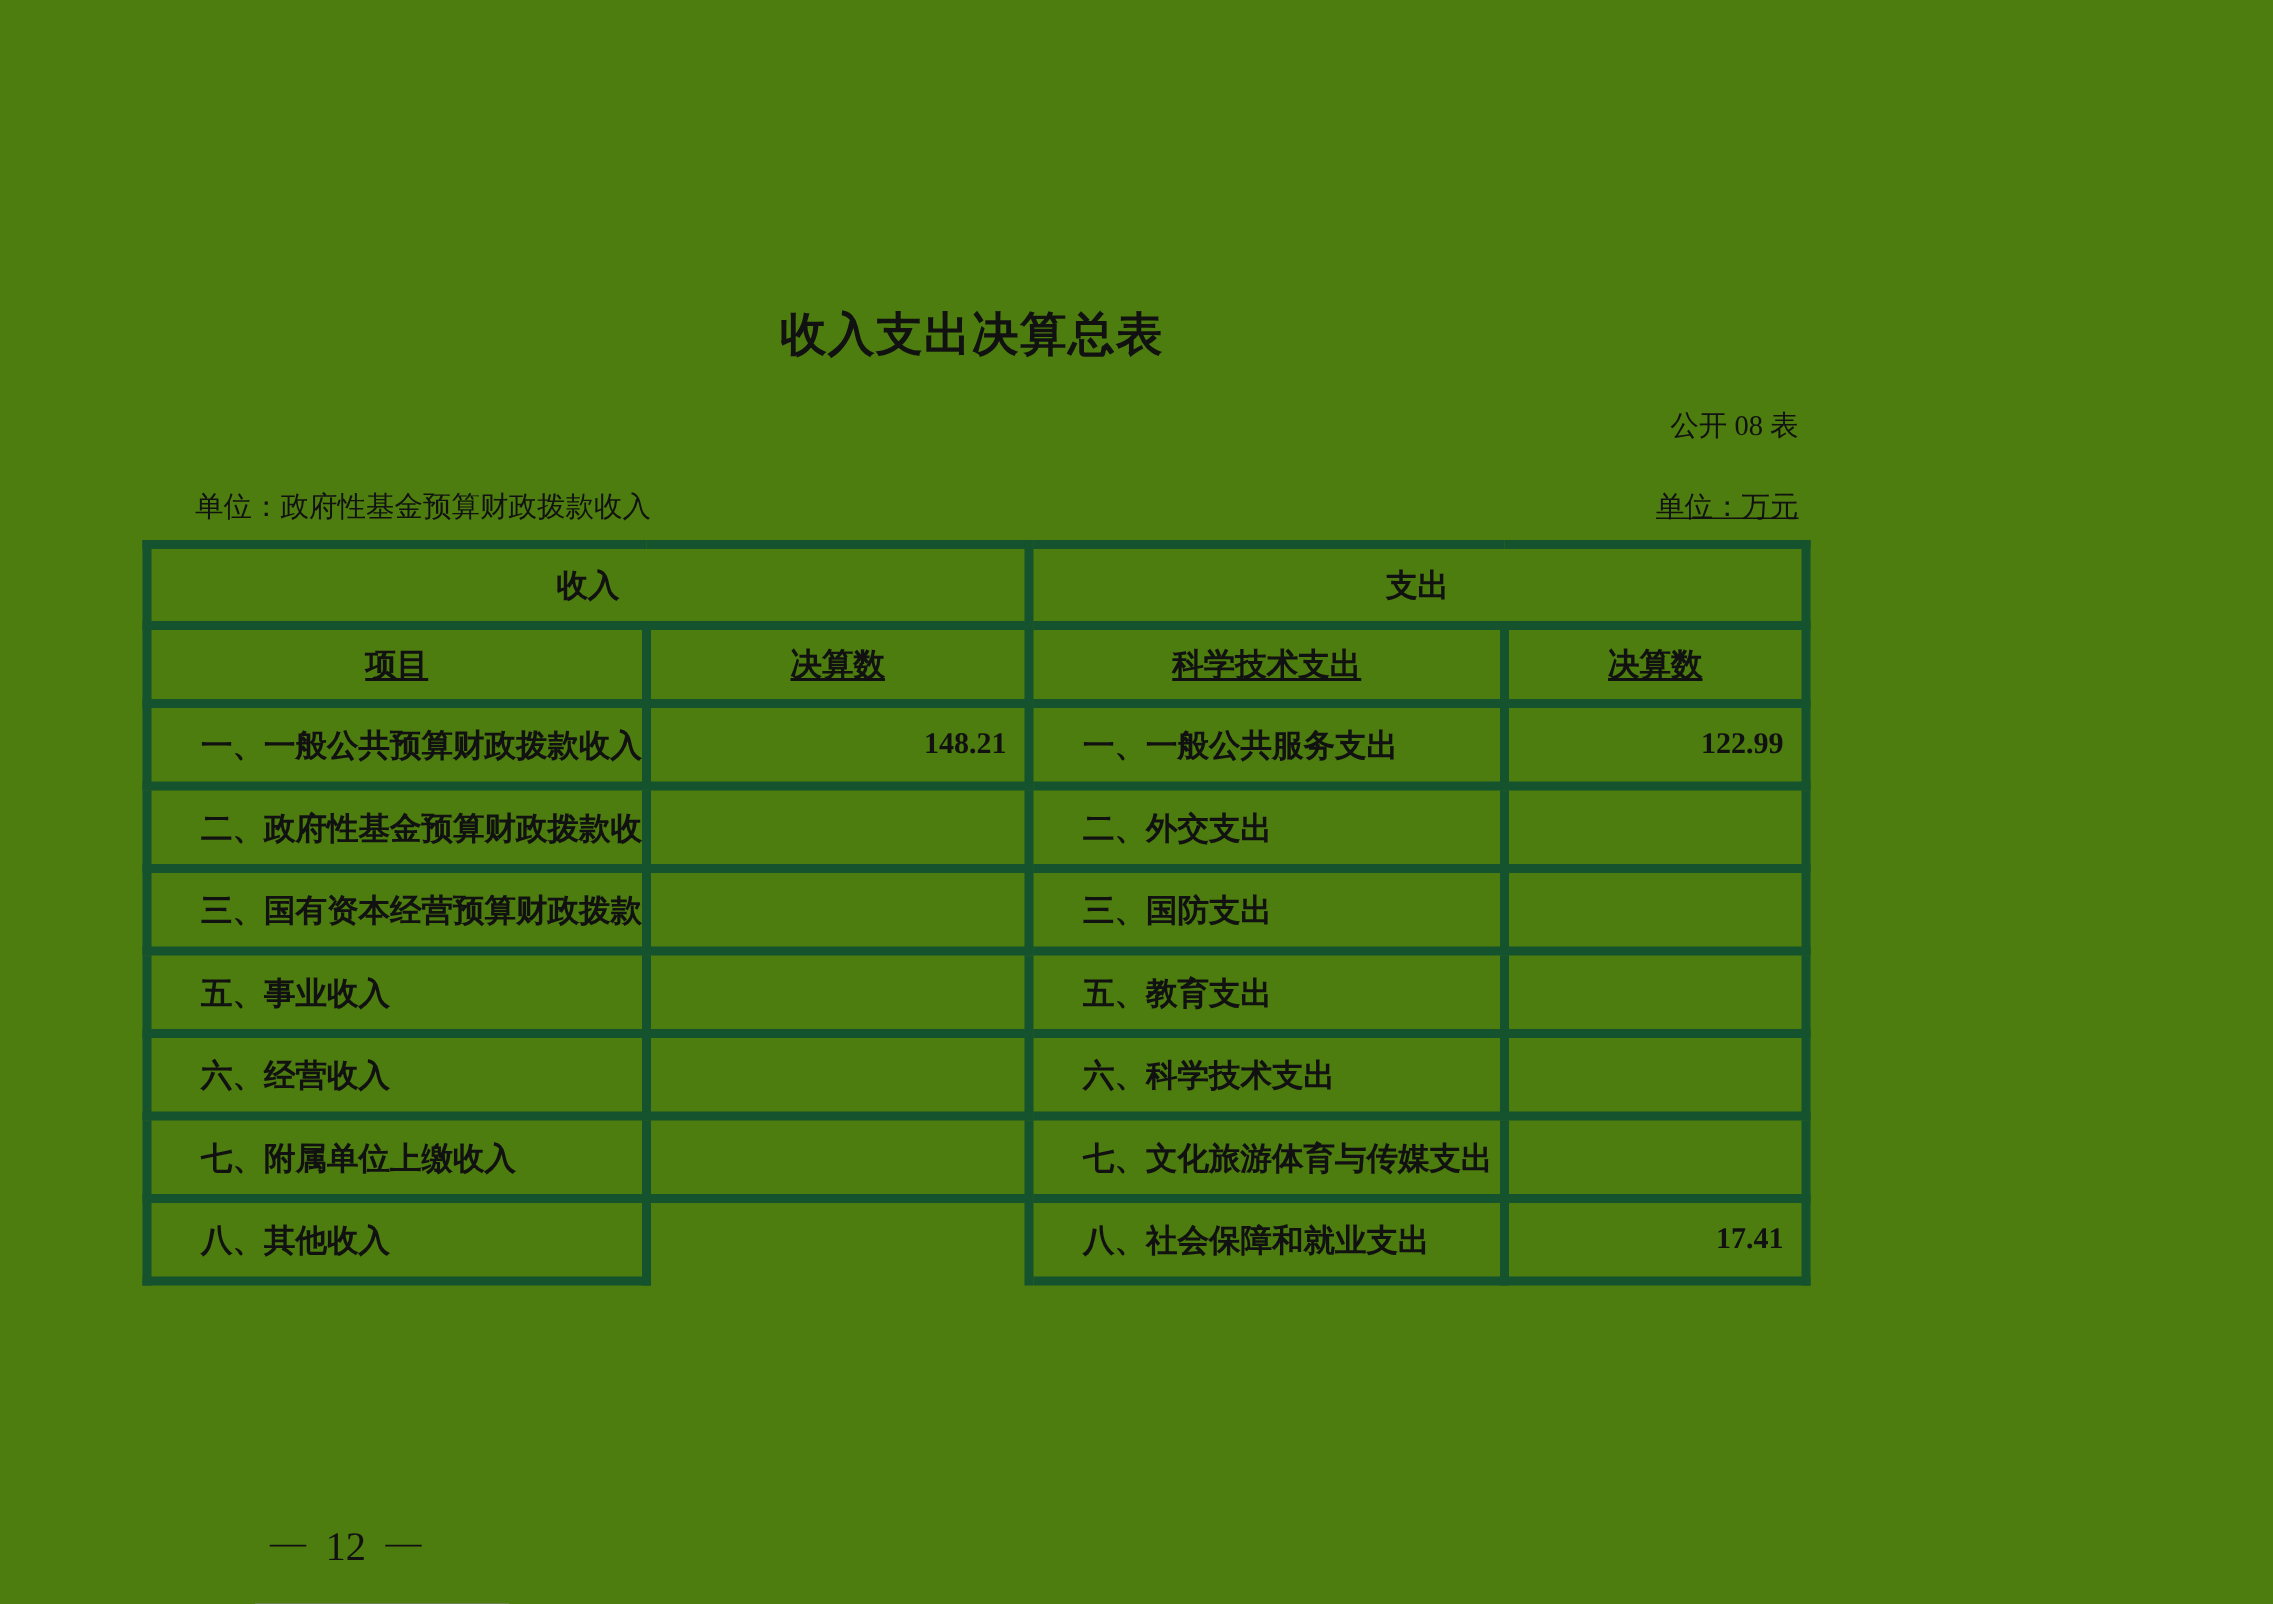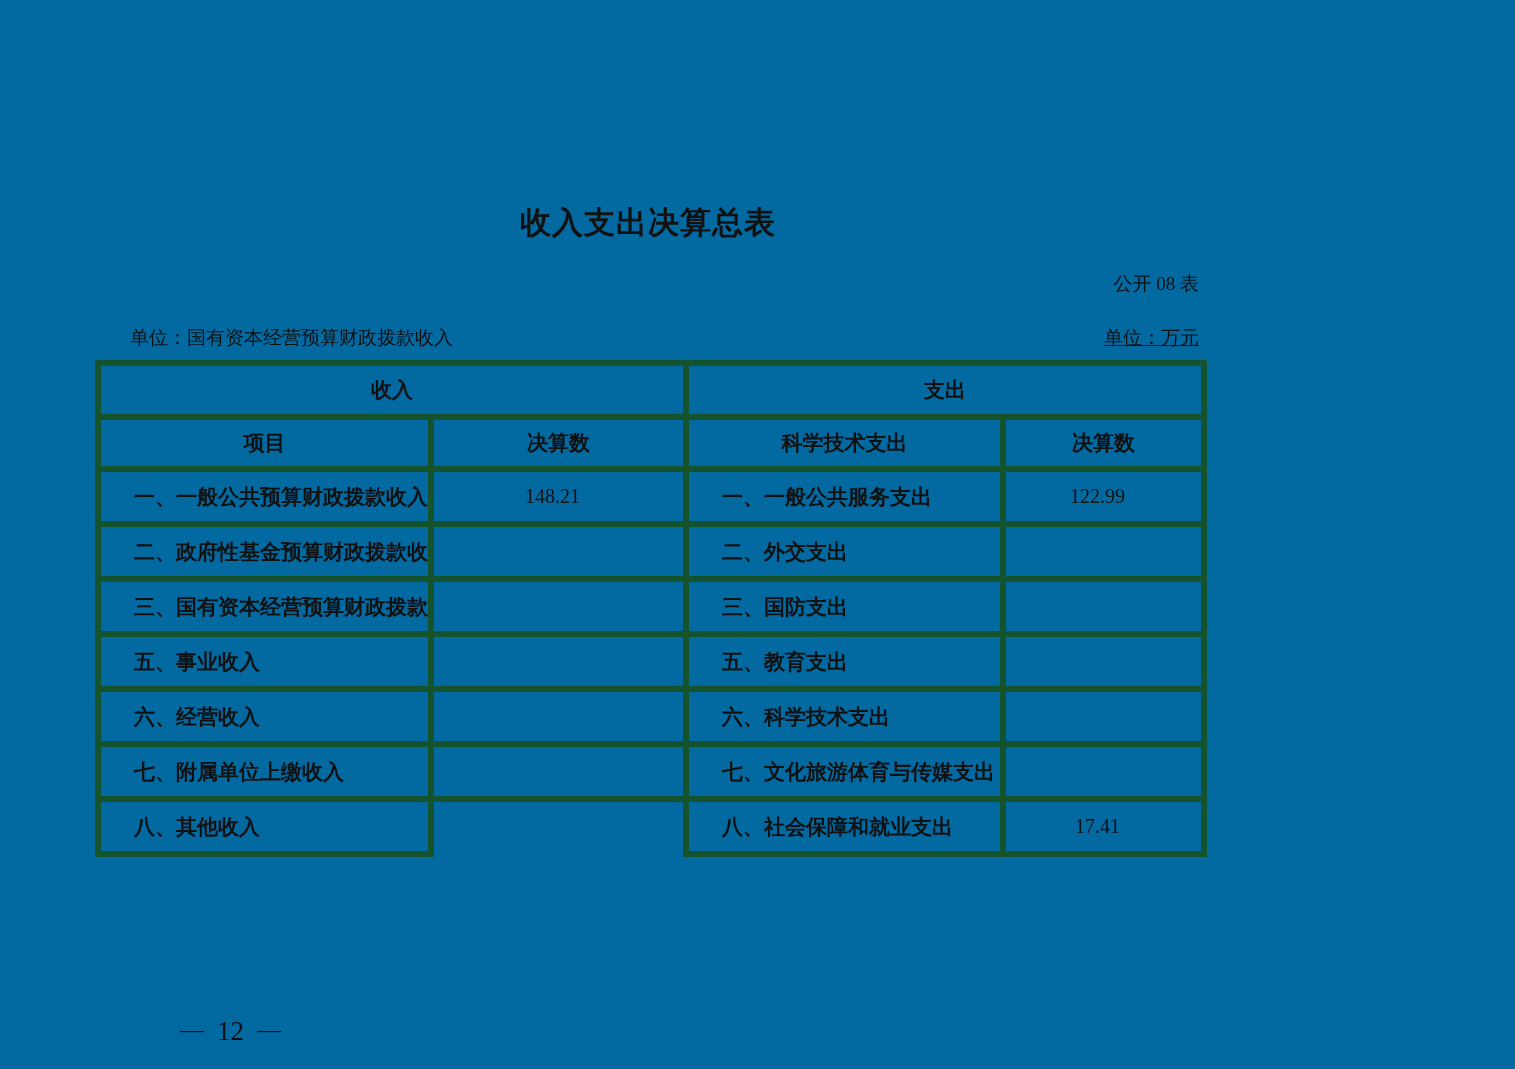--- a/index.html
+++ b/index.html
@@ -1,21 +1,21 @@
 <!DOCTYPE html>
 <html><head>
 <meta charset="utf-8">
 <style>
   * { margin: 0; padding: 0; box-sizing: border-box; }
   html, body { background: #888; }
   .page {
     position: relative;
     width: 1515px;
     height: 1069px;
-    background: #0369a1;
+    background: #4d7c0f;
     font-family: "Liberation Serif", "DejaVu Serif", serif;
     color: #111111;
     overflow: hidden;
     margin: 0 auto;
   }
   .content {
     position: absolute;
     left: 95px;
     top: 0;
     width: 1106px;
@@ -57,30 +57,30 @@
     table-layout: fixed;
   }
   .budget-table th, .budget-table td {
     border: 6px solid #14532d;
     font-size: 21px;
     font-weight: bold;
     overflow: hidden;
     white-space: nowrap;
   }
   .budget-table thead tr.section-row th { height: 54px; text-align: center; }
-  .budget-table thead tr.cols-row th { height: 52px; text-align: center; }
+  .budget-table thead tr.cols-row th { height: 52px; text-align: center; text-decoration: underline; }
   .budget-table tbody tr { height: 55px; }
   td.item-cell {
     text-align: left;
     padding-left: 33px;
   }
   td.amount-cell {
-    text-align: center;
+    text-align: right;
     padding-right: 12px;
-    font-weight: normal;
+    font-weight: bold;
     font-size: 20px;
   }
   td.no-bottom-border { border-bottom: none; }
   .page-number {
     position: absolute;
     left: 180px;
     top: 1016px;
     display: flex;
     align-items: center;
     gap: 13px;
@@ -92,21 +92,21 @@
 <body>
 
 <div class="page">
   <div class="content">
 
     <h1 class="title">收入支出决算总表</h1>
 
     <div class="table-label">公开 08 表</div>
 
     <div class="unit-row">
-      <span class="unit-left">单位：国有资本经营预算财政拨款收入</span>
+      <span class="unit-left">单位：政府性基金预算财政拨款收入</span>
       <span class="unit-right">单位：万元</span>
     </div>
 
     <table class="budget-table">
       <colgroup>
         <col style="width:333px">
         <col style="width:255px">
         <col style="width:317px">
         <col style="width:201px">
       </colgroup>

